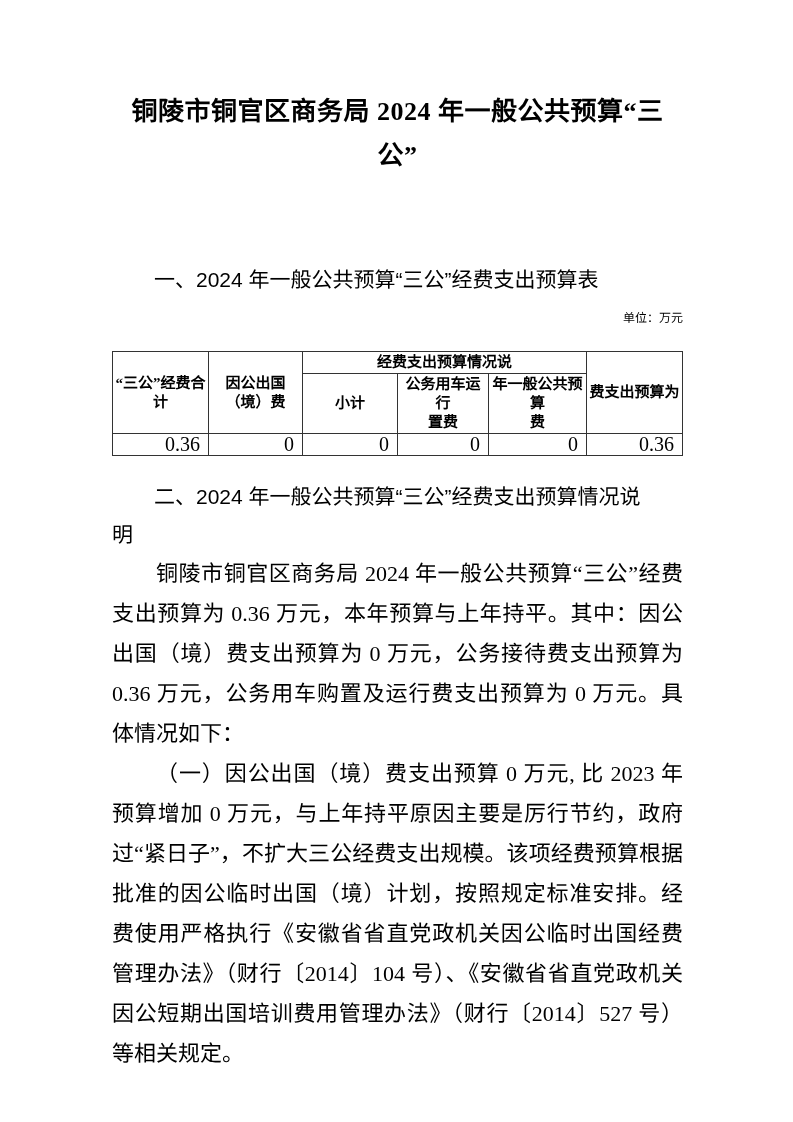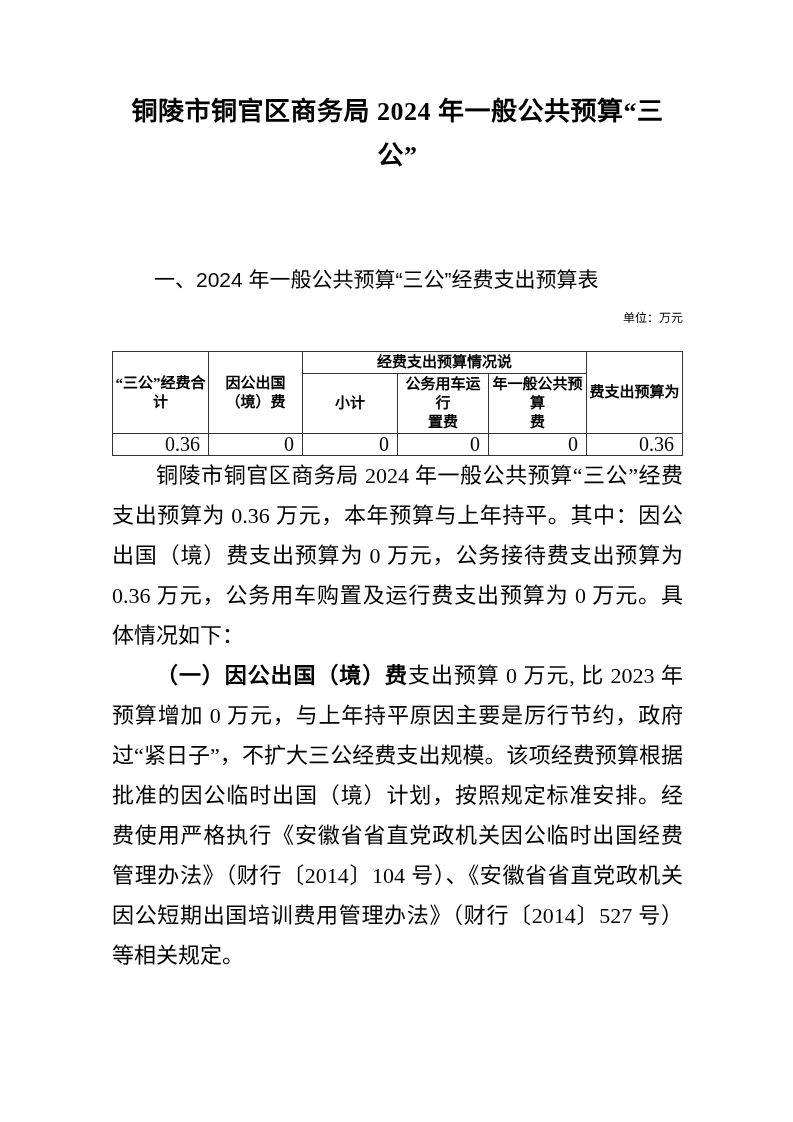--- a/index.html
+++ b/index.html
@@ -81,21 +81,21 @@
   }
   
   .body-para {
     font-size: 22px;
     line-height: 40px;
     text-align: justify;
     text-indent: 2em;
     margin: 0;
   }
   .para-1 { }
-  .para-lead { font-weight: bold; }
+  .para-lead { font-weight: normal; }
 </style>
 </head>
 <body>
 
 <div class="page">
 
   <div class="doc-title">
     <div>铜陵市铜官区商务局 2024 年一般公共预算“三公”</div>
   </div>
 
@@ -132,18 +132,22 @@
       <td class="num">0.36</td>
       <td class="num">0</td>
       <td class="num">0</td>
       <td class="num">0</td>
       <td class="num">0</td>
       <td class="num">0.36</td>
     </tr>
   </tbody>
     </table>
 
+  <div class="sec-heading heading-2">
+    <div class="h2-line1">二、2024 年一般公共预算“三公”经费支出预算情况说</div>
+    <div class="h2-line2">明</div>
+  </div>
 
   <p class="body-para para-1">铜陵市铜官区商务局 2024 年一般公共预算“三公”经费支出预算为 0.36 万元，本年预算与上年持平。其中：因公出国（境）费支出预算为 0 万元，公务接待费支出预算为 0.36 万元，公务用车购置及运行费支出预算为 0 万元。具体情况如下：</p>
 
   <p class="body-para para-2"><span class="para-lead">（一）因公出国（境）费</span><span>支出预算 0 万元, 比 2023 年预算增加 0 万元，与上年持平原因主要是厉行节约，政府过“紧日子”，不扩大三公经费支出规模。该项经费预算根据批准的因公临时出国（境）计划，按照规定标准安排。经费使用严格执行《安徽省省直党政机关因公临时出国经费管理办法》（财行〔2014〕104 号）、《安徽省省直党政机关因公短期出国培训费用管理办法》（财行〔2014〕527 号）等相关规定。</span></p>
 
 </div>
 
 </body></html>

